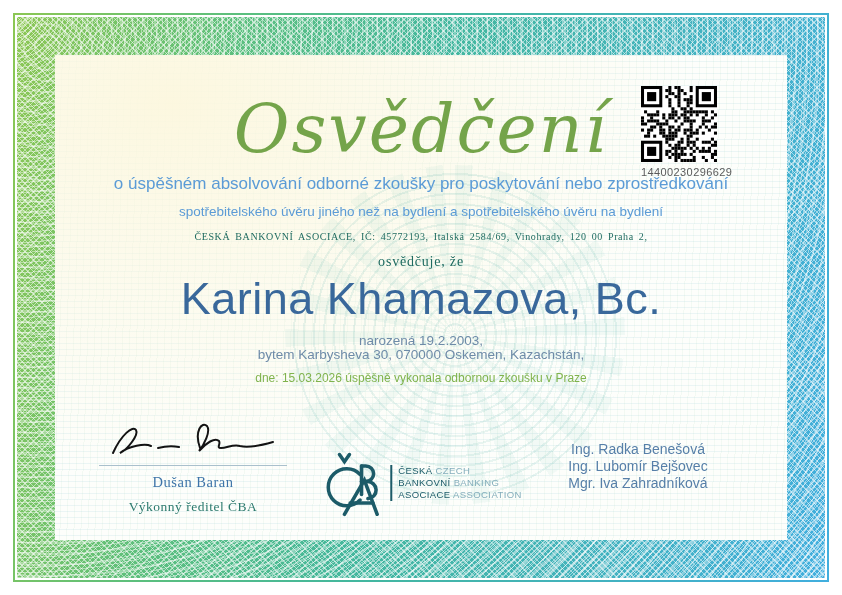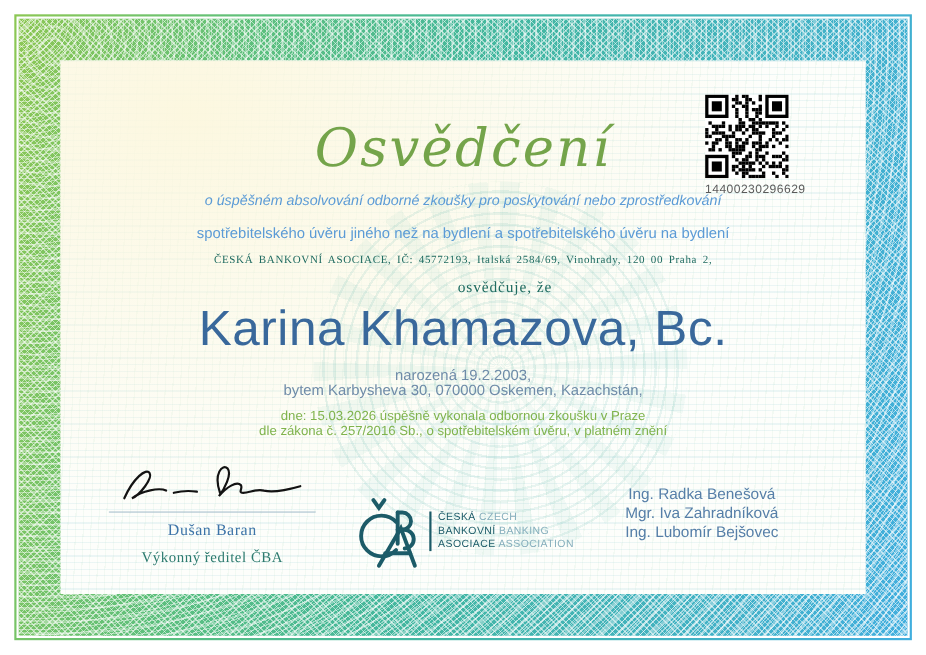--- a/index.html
+++ b/index.html
@@ -24,28 +24,28 @@
         repeating-linear-gradient(92deg,rgba(150,208,170,.10) 0 1px,transparent 1px 7px),
         #fdfefb;}
   .rosette{position:absolute;left:230px;top:110px;width:340px;height:340px;border-radius:50%;
       background:
         repeating-radial-gradient(circle at 50% 50%,rgba(80,175,165,.12) 0 2px,transparent 2px 10px),
         repeating-conic-gradient(rgba(90,185,170,.07) 0deg 6deg,transparent 6deg 14deg);
       filter:blur(.4px);}
 
   
   .cline{position:absolute;left:0;width:100%;text-align:center;}
-  .title{top:52px;font-family:"DejaVu Serif","Liberation Serif",serif;font-style:italic;
-         font-size:48px;color:#74a44a;letter-spacing:2px;}
-  .intro1{top:119px;font-size:13px;color:#5b9bd6;font-style:italic;}
+  .title{top:34px;font-family:"DejaVu Serif","Liberation Serif",serif;font-style:italic;
+         font-size:68px;color:#74a44a;letter-spacing:2px;}
+  .intro1{top:119px;font-size:17px;color:#5b9bd6;}
   .intro2{top:149px;font-size:13.5px;color:#5b9bd6;}
   .issuer{top:176px;font-family:"Liberation Serif",serif;font-size:10px;color:#1f6b60;
           letter-spacing:.6px;word-spacing:2px;}
   .certifies{top:199px;font-family:"Liberation Serif",serif;font-size:14px;color:#1f6b60;
-          letter-spacing:.8px;margin-left:38px;}
+          letter-spacing:.8px;}
   .recipient{top:218px;font-size:45px;color:#39689b;letter-spacing:.5px;}
   .born{top:279px;font-size:13.5px;color:#6e8ba8;line-height:14px;}
   .exam{top:317px;font-size:12px;color:#7fb34d;line-height:13px;}
 
   
   .qr-wrap{position:absolute;top:31px;right:46px;width:100px;text-align:left;}
   .qr-svg{display:block;width:76px;height:76px;}
   .qr-serial{margin-top:4px;font-size:11px;color:#5a5a5a;letter-spacing:.4px;}
 
   
@@ -309,21 +309,20 @@
 
     <div class="cline recipient">Karina Khamazova, Bc.</div>
 
     <div class="cline born">
       <div>narozená 19.2.2003,</div>
       <div>bytem Karbysheva 30, 070000 Oskemen, Kazachstán,</div>
     </div>
 
     <div class="cline exam">
       <div>dne: 15.03.2026 úspěšně vykonala odbornou zkoušku v Praze</div>
-      <div>dle zákona č. 257/2016 Sb., o spotřebitelském úvěru, v platném znění</div>
     </div>
 
     <div class="sig-block">
       <svg class="sig-svg" viewBox="0 0 180 46">
         <path d="M10 36 C18 18 30 8 33 13 C36 18 24 33 17 36 C26 29 42 26 48 29 M55 31 C63 29 70 29 76 30" fill="none" stroke="#131313" stroke-width="2" stroke-linecap="round"></path>
         <path d="M97 31 C91 14 99 4 104 9 C108 14 101 28 96 34 C103 26 112 20 116 24 C118 27 113 31 118 31 C124 31 130 27 137 29 C145 31 156 29 170 25" fill="none" stroke="#131313" stroke-width="2" stroke-linecap="round"></path>
       </svg>
       <div class="sig-rule"></div>
       <div class="sig-name">Dušan Baran</div>
       <div class="sig-title">Výkonný ředitel ČBA</div>
@@ -352,17 +351,17 @@
         </div>
         <div class="logo-line">
           <b>ASOCIACE</b>
           <span>ASSOCIATION</span>
         </div>
       </div>
     </div>
 
     <div class="committee">
       <div>Ing. Radka Benešová</div>
+      <div>Ing. Lubomír Bejšovec</div>
       <div>Mgr. Iva Zahradníková</div>
-      <div>Ing. Lubomír Bejšovec</div>
     </div>
   </div>
 </div>
 
 </body></html>

